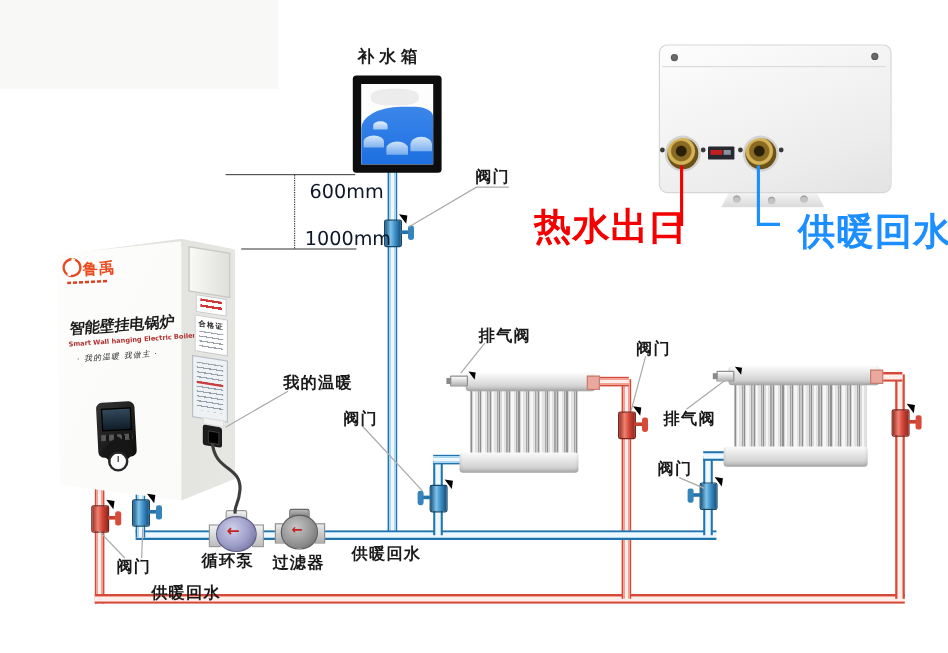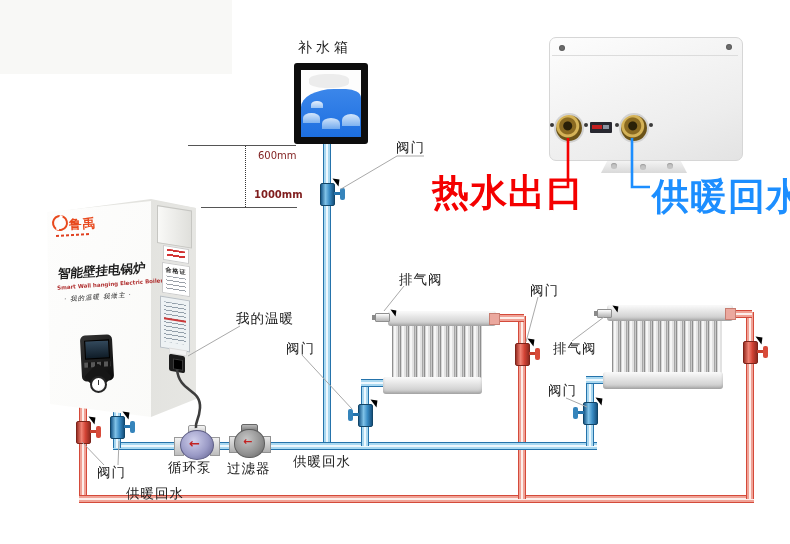--- a/index.html
+++ b/index.html
@@ -21,23 +21,23 @@
   .vr .stem{background:#c8402f}.vr .knob{background:#d84b3a}
   .hl .stem{left:-7px;right:auto}.hl .knob{left:-11px;right:auto}
   .va{position:absolute;top:-5px;right:-5px;width:0;height:0;border-top:7px solid #000;border-left:7px solid transparent;transform:rotate(8deg);}
   .exv{position:absolute;width:13px;height:7px;background:linear-gradient(#fdfdfd,#b5b5b5);border:1px solid #8f8f8f;border-radius:1px;z-index:12;}
   .exv .tip{position:absolute;left:-4px;top:1px;width:4px;height:5px;background:#8a8a8a;}
   .exv .va{top:-4px;right:-7px;border-top:6px solid #000;border-left:6px solid transparent;}
   
   .rad-h{position:absolute;border-radius:3px;z-index:10;background:linear-gradient(#fbfbfb,#c4c4c4);box-shadow:inset 0 -2px 3px rgba(0,0,0,.18);}
   .rad-f{position:absolute;z-index:9;background:repeating-linear-gradient(to right,#8f8f8f 0 1px,#d6d6d6 1px 2px,#f6f6f6 2px 4px,#e2e2e2 4px 6px,#a6a6a6 6px 7px,#c8c8c8 7px 8px);}
   
-  .lbl{position:absolute;color:#1a1a1a;font-size:13.5px;letter-spacing:1px;z-index:50;white-space:nowrap;}
-  .dim{position:absolute;color:#7f1d1d;font-size:10px;z-index:50;white-space:nowrap;}
-  .big{position:absolute;font-size:37px;font-weight:800;letter-spacing:1px;z-index:50;white-space:nowrap;}
+  .lbl{position:absolute;color:#1a1a1a;font-size:13.5px;letter-spacing:1px;z-index:50;white-space:nowrap;font-weight:bold;}
+  .dim{position:absolute;color:#0f172a;font-size:16px;z-index:50;white-space:nowrap;}
+  .big{position:absolute;font-size:31px;font-weight:800;letter-spacing:1px;z-index:50;white-space:nowrap;margin-left:13px;}
   .flow{position:absolute;color:#c22222;font-size:13px;font-weight:700;z-index:13;line-height:1;}
   .shape{position:absolute;left:0;top:0;width:790px;height:544px;z-index:10;}
   svg.lines{position:absolute;left:0;top:0;z-index:40;pointer-events:none;}
 </style>
 </head>
 <body>
 
 <div id="canvas">
 
   <div class="abs" style="left:0;top:0;width:232px;height:74px;background:#f8f8f6;"></div>
@@ -67,21 +67,21 @@
         <div class="abs" style="left:10px;top:12px;width:12px;height:7px;background:linear-gradient(#e6f0fd,#9cc4f5);border-radius:50% 50% 0 0;"></div>
       </div>
     </div>
   </div>
   <div class="lbl" style="left:298px;top:39px;font-size:14px;letter-spacing:4px;">补水箱</div>
 
   <div class="abs" style="left:188px;top:145px;width:108px;height:1px;background:#555;z-index:8;"></div>
   <div class="abs" style="left:201px;top:207px;width:96px;height:1px;background:#555;z-index:8;"></div>
   <div class="abs" style="left:245px;top:146px;width:0;height:61px;border-left:1px dotted #333;z-index:8;"></div>
   <div class="dim" style="left:258px;top:150px;">600mm</div>
-  <div class="dim" style="left:254px;top:189px;font-weight:bold;">1000mm</div>
+  <div class="dim" style="left:254px;top:189px;">1000mm</div>
 
   <div class="shape" style="clip-path:polygon(47px 213px,151px 199px,196px 208px,151px 206px);background:#e3e3df;"></div>
   <div class="shape" style="clip-path:polygon(151px 201px,196px 208px,196px 399px,151px 417px);background:linear-gradient(to right,#d9d9d5,#f1f1ee 45%,#e2e2de);"></div>
   <div class="shape" style="clip-path:polygon(47px 212px,151px 201px,151px 417px,50px 404px);background:linear-gradient(115deg,#ffffff,#f7f7f4 55%,#e9e9e5);"></div>
 
   <div class="abs" style="left:52px;top:215px;width:12px;height:12px;border:2.5px solid #e8491d;border-radius:50%;z-index:11;transform:rotate(-15deg);">
     <div class="abs" style="left:4px;top:-2px;width:3px;height:15px;background:#fff;transform:rotate(30deg);"></div>
   </div>
   <div class="abs" style="left:69px;top:216px;font-size:12.5px;font-weight:800;color:#e8491d;z-index:11;transform:rotate(-3deg);letter-spacing:1px;">鲁禹</div>
   <div class="abs" style="left:56px;top:234px;width:34px;height:2px;background:repeating-linear-gradient(to right,#e04020 0 3px,transparent 3px 5px);z-index:11;transform:rotate(-3deg);"></div>

